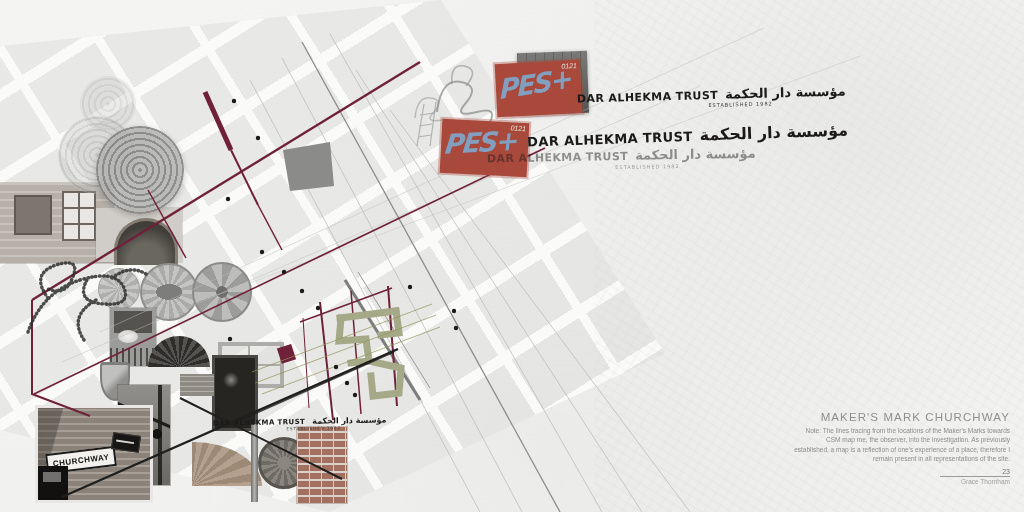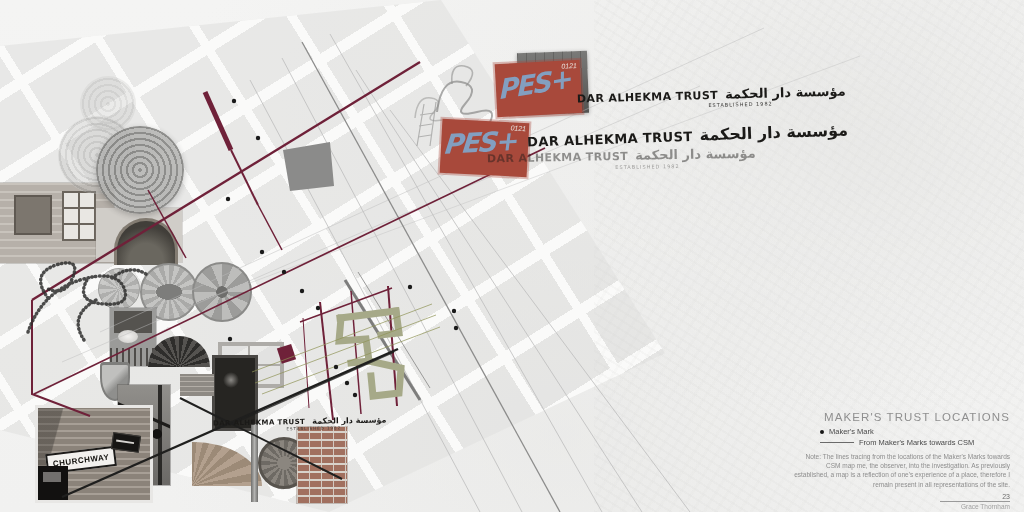--- a/index.html
+++ b/index.html
@@ -313,30 +313,20 @@
   </div>
   <div class="dar-stamp dar-small">
     <div class="dar-row">
       <span class="dar-latin">DAR ALHEKMA TRUST</span>
       <span class="dar-arabic" dir="rtl">مؤسسة دار الحكمة</span>
     </div>
     <div class="dar-est">ESTABLISHED 1982</div>
   </div>
 
   <div class="legend">
-    <div class="legend-title">MAKER'S TRUST LOCATIONS</div>
-    <div class="legend-items">
-      <div class="legend-item">
-        <span class="legend-dot"></span>
-        <span>Maker's Mark</span>
-      </div>
-      <div class="legend-item">
-        <span class="legend-line"></span>
-        <span>From Maker's Marks towards CSM</span>
-      </div>
-    </div>
+    <div class="legend-title">MAKER'S MARK CHURCHWAY</div>
     <div class="legend-note">Note: The lines tracing from the locations of the Maker's Marks towards CSM map me, the observer, into the investigation. As previously established, a map is a reflection of one's experience of a place, therefore I remain present in all representations of the site.</div>
     <div class="page-num">23</div>
     <div class="author-rule"></div>
     <div class="author">Grace Thornham</div>
   </div>
 
 </div>
 
 </body></html>

